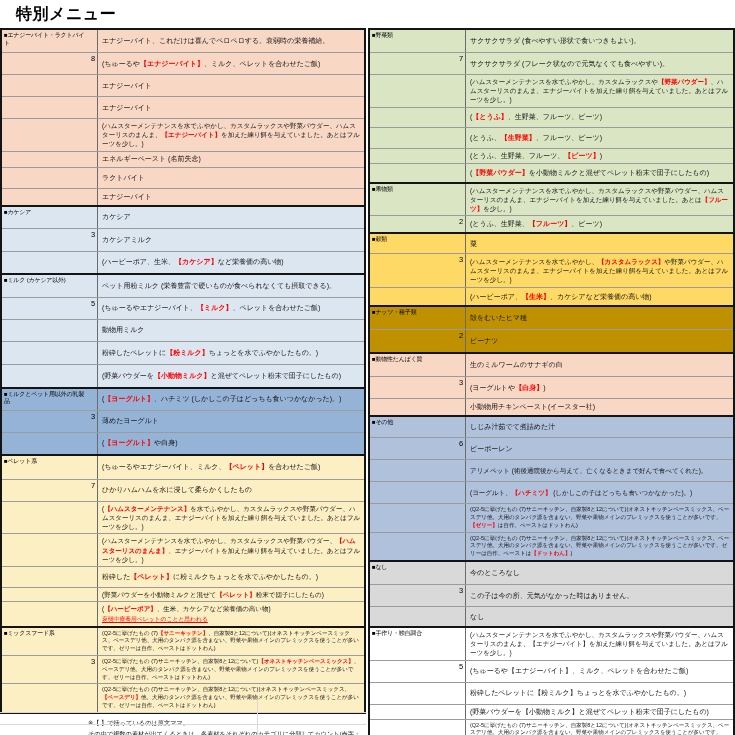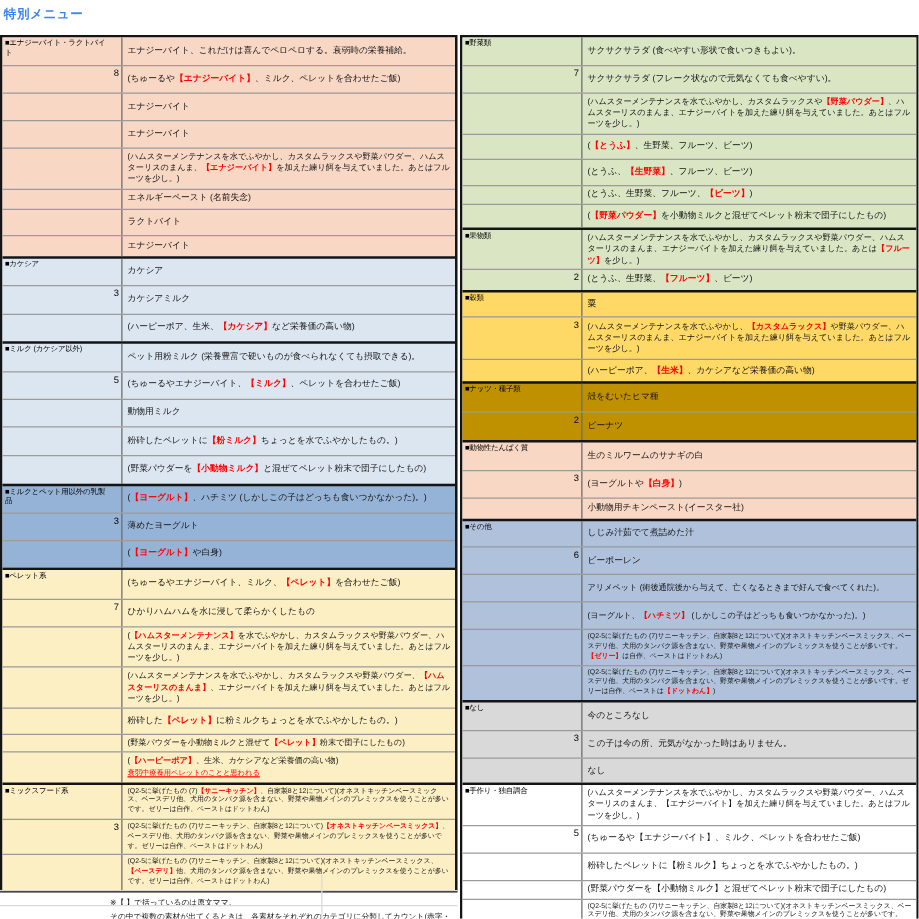--- a/index.html
+++ b/index.html
@@ -2,22 +2,22 @@
 <html><head>
 <meta charset="utf-8">
 <style>
   html,body{margin:0;padding:0;}
   body{
     width:735px;height:735px;position:relative;overflow:hidden;
     background:#ffffff;color:#111;
     font-family:"Liberation Sans","DejaVu Sans",sans-serif;
   }
   .page-title{
-    position:absolute;top:4px;left:3px;
-    font-size:10px;font-weight:bold;color:#3b82f6;letter-spacing:.5px;
+    position:absolute;top:4px;left:16px;
+    font-size:16px;font-weight:bold;color:#000000;letter-spacing:.5px;
   }
   .col-wrap{position:absolute;top:28px;}
   #left-col{left:0;width:366px;}
   #right-col{left:368px;width:367px;height:707px;overflow:hidden;}
   .menu-table{border:2px solid #141414;}
   .section + .section{border-top:2px solid #141414;}
   .row{display:flex;align-items:center;min-height:22px;box-sizing:border-box;}
   .row + .row{border-top:1px solid #9b9b9b;}
   .cat{
     flex:0 0 84px;width:84px;align-self:stretch;position:relative;

